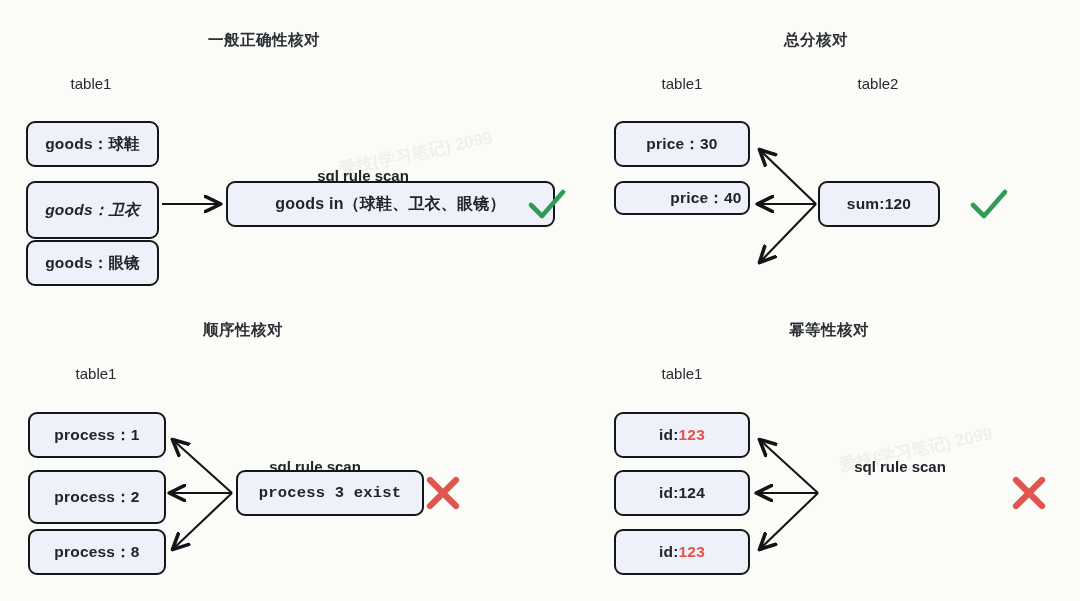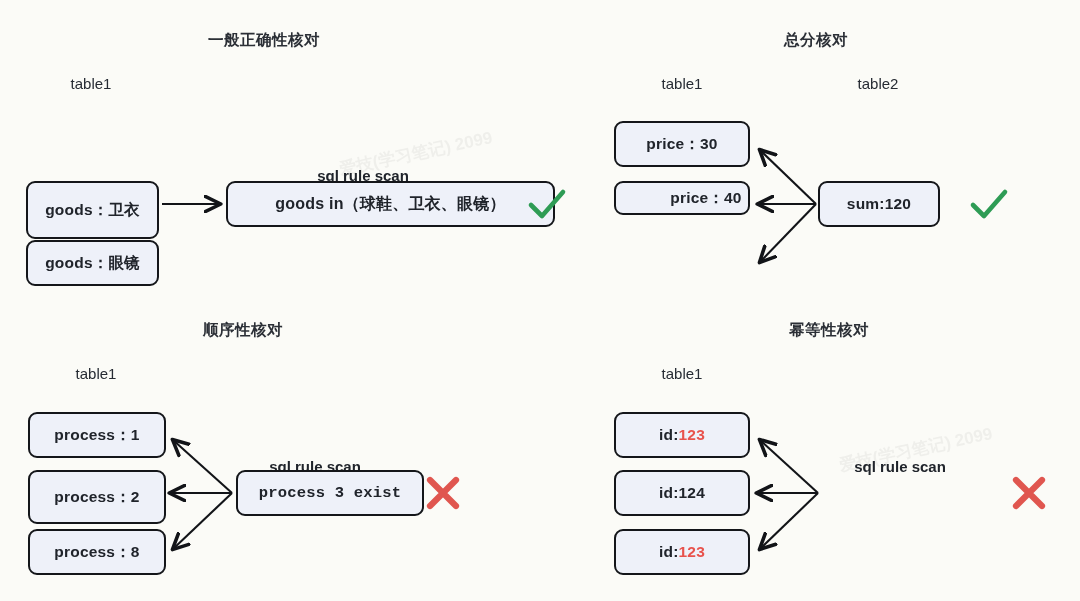--- a/index.html
+++ b/index.html
@@ -125,21 +125,22 @@
       <line x1="818" y1="493" x2="760" y2="440" stroke="#121418" stroke-width="2.1" marker-end="url(#ah)"></line>
       <line x1="818" y1="493" x2="757" y2="493" stroke="#121418" stroke-width="2.1" marker-end="url(#ah)"></line>
       <line x1="818" y1="493" x2="760" y2="549" stroke="#121418" stroke-width="2.1" marker-end="url(#ah)"></line>
     </g>
   </svg>
 
   <div class="quad-title" style="left:264px; top:30px;">一般正确性核对</div>
 
   <div class="table-label" style="left:91px; top:75px;">table1</div>
 
-  <div class="node" style="left:26px; top:181px; width:133px; height:58px;">goods：卫衣</div>
+  <div class="node" style="left:26px; top:121px; width:133px; height:46px;">goods：球鞋</div>
+  <div class="node" style="left:26px; top:181px; width:133px; height:58px;font-style:italic;">goods：卫衣</div>
   <div class="node" style="left:26px; top:240px; width:133px; height:46px;">goods：眼镜</div>
 
   <div class="scan-label" style="left:363px; top:147px;">sql rule scan</div>
 
   <div class="node wide" style="left:226px; top:181px; width:329px; height:46px;">goods in（球鞋、卫衣、眼镜）</div>
 
   <div class="mark" style="left:524px; top:181px;">
     <svg width="46" height="46" viewBox="0 0 46 46">
       <path d="M7,24 L18,35 L39,11" fill="none" stroke="#2e9c55" stroke-width="4.6" stroke-linecap="round" stroke-linejoin="round"></path>
     </svg>

